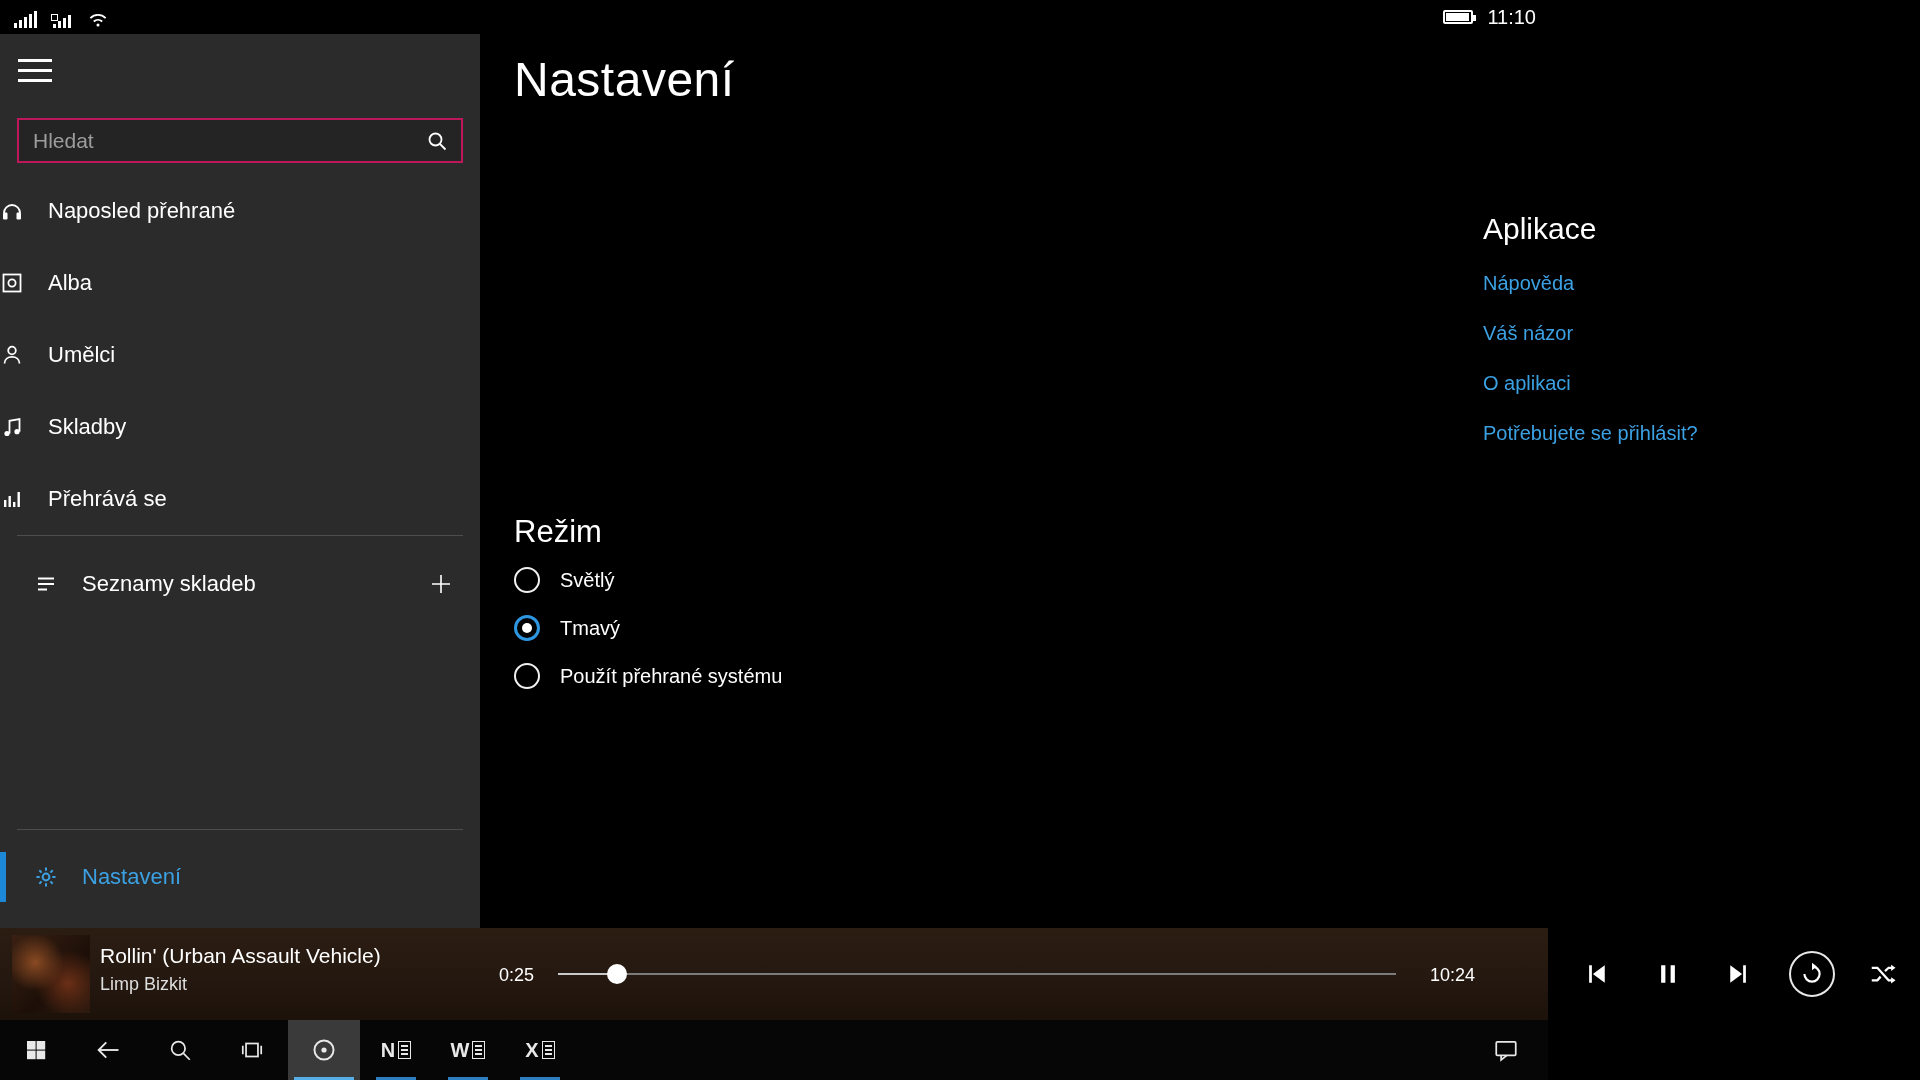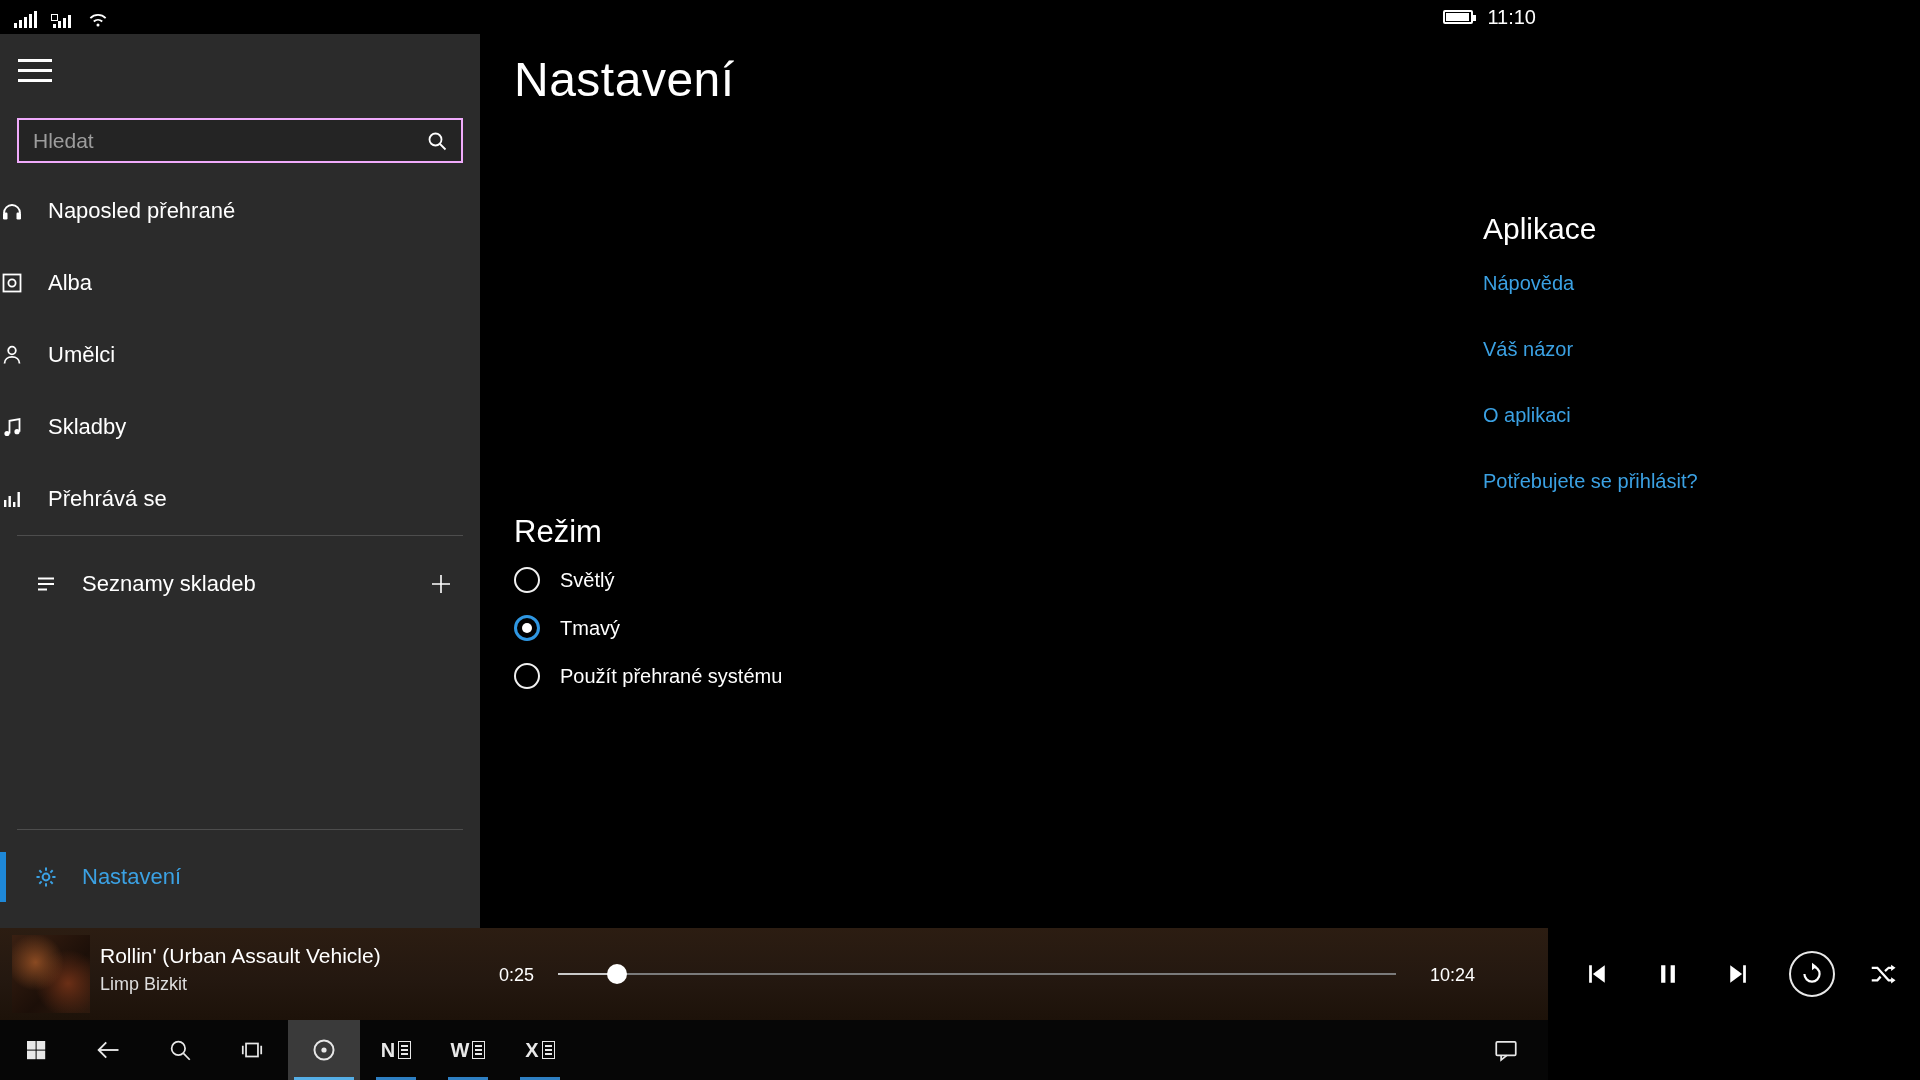--- a/index.html
+++ b/index.html
@@ -20,21 +20,21 @@
   .battery { position:relative; width:30px; height:14px; border:2px solid #fff; border-radius:2px; }
   .battery::after { content:""; position:absolute; right:-5px; top:3px; width:3px; height:6px; background:#fff; }
   .battery-fill { position:absolute; left:1px; top:1px; bottom:1px; width:86%; background:#fff; }
   .clock { font-size:20px; }
 
   
   .sidebar { position:absolute; left:0; top:34px; width:480px; height:894px; background:#2b2b2b; }
   .hamburger { position:absolute; left:18px; top:24px; width:34px; height:24px; background:none; border:none; cursor:pointer; }
   .hamburger span { display:block; height:3px; background:#fff; }
   .hamburger span + span { margin-top:7px; }
-  .search-box { position:absolute; left:17px; top:84px; width:446px; height:45px; border:2px solid #f0abfc; background:#242424; display:flex; align-items:center; }
+  .search-box { position:absolute; left:17px; top:84px; width:446px; height:45px; border:2px solid #be185d; background:#242424; display:flex; align-items:center; }
   .search-box input { flex:1; min-width:0; background:transparent; border:none; outline:none; color:#fff; font-size:21px; padding:0 14px; font-family:inherit; }
   .search-box input::placeholder { color:#9d9d9d; opacity:1; }
   .search-glyph { margin-right:12px; display:flex; }
   .nav { position:absolute; left:0; top:141px; width:100%; }
   .nav-item { height:72px; display:flex; align-items:center; gap:24px; cursor:pointer; font-size:22px; }
   .ic { display:flex; color:#fff; }
   .divider { position:absolute; left:17px; right:17px; height:1px; background:#4d4d4d; }
   .d1 { top:501px; }
   .d2 { top:795px; }
   .playlists-row { position:absolute; left:0; top:522px; width:100%; height:56px; display:flex; align-items:center; padding-left:34px; gap:24px; font-size:22px; cursor:pointer; }
@@ -59,21 +59,21 @@
   .toggle.on { background:#0f7ad1; }
   .toggle.on .knob { position:absolute; right:6px; top:7px; width:16px; height:16px; border-radius:50%; background:#fff; }
   .toggle-label { font-size:20px; }
   .radio-row { display:flex; align-items:center; gap:20px; height:30px; margin-top:18px; cursor:pointer; font-size:20px; }
   .radio-row:first-of-type { margin-top:14px; }
   .radio { width:26px; height:26px; border-radius:50%; border:2px solid #f0f0f0; position:relative; flex:0 0 auto; }
   .radio.checked { border:3px solid #2f97e2; }
   .radio.checked::after { content:""; position:absolute; left:50%; top:50%; width:10px; height:10px; margin:-5px 0 0 -5px; border-radius:50%; background:#fff; }
   .app-links { position:absolute; left:1003px; top:178px; width:400px; }
   .app-links h2 { font-size:30px; font-weight:300; }
-  .app-links a { display:block; color:#3ba1e3; text-decoration:none; font-size:20px; margin-top:43px; cursor:pointer; }
+  .app-links a { display:block; color:#3ba1e3; text-decoration:none; font-size:20px; margin-top:27px; cursor:pointer; }
   .app-links a:first-of-type { margin-top:26px; }
 
   
   .now-playing { position:absolute; left:0; top:928px; width:100%; height:92px;
                  background:linear-gradient(180deg,#2c1d12 0%,#241810 55%,#1d1209 100%);padding-left:31px; }
   .album-art { position:absolute; left:12px; top:7px; width:78px; height:78px;
                background:
                  radial-gradient(circle at 30% 35%, #8a4a22 0%, rgba(138,74,34,0) 38%),
                  radial-gradient(circle at 72% 62%, #6b2f16 0%, rgba(107,47,22,0) 45%),
                  linear-gradient(135deg,#3a2012 0%,#1c0f08 60%,#2e1a0e 100%); }

